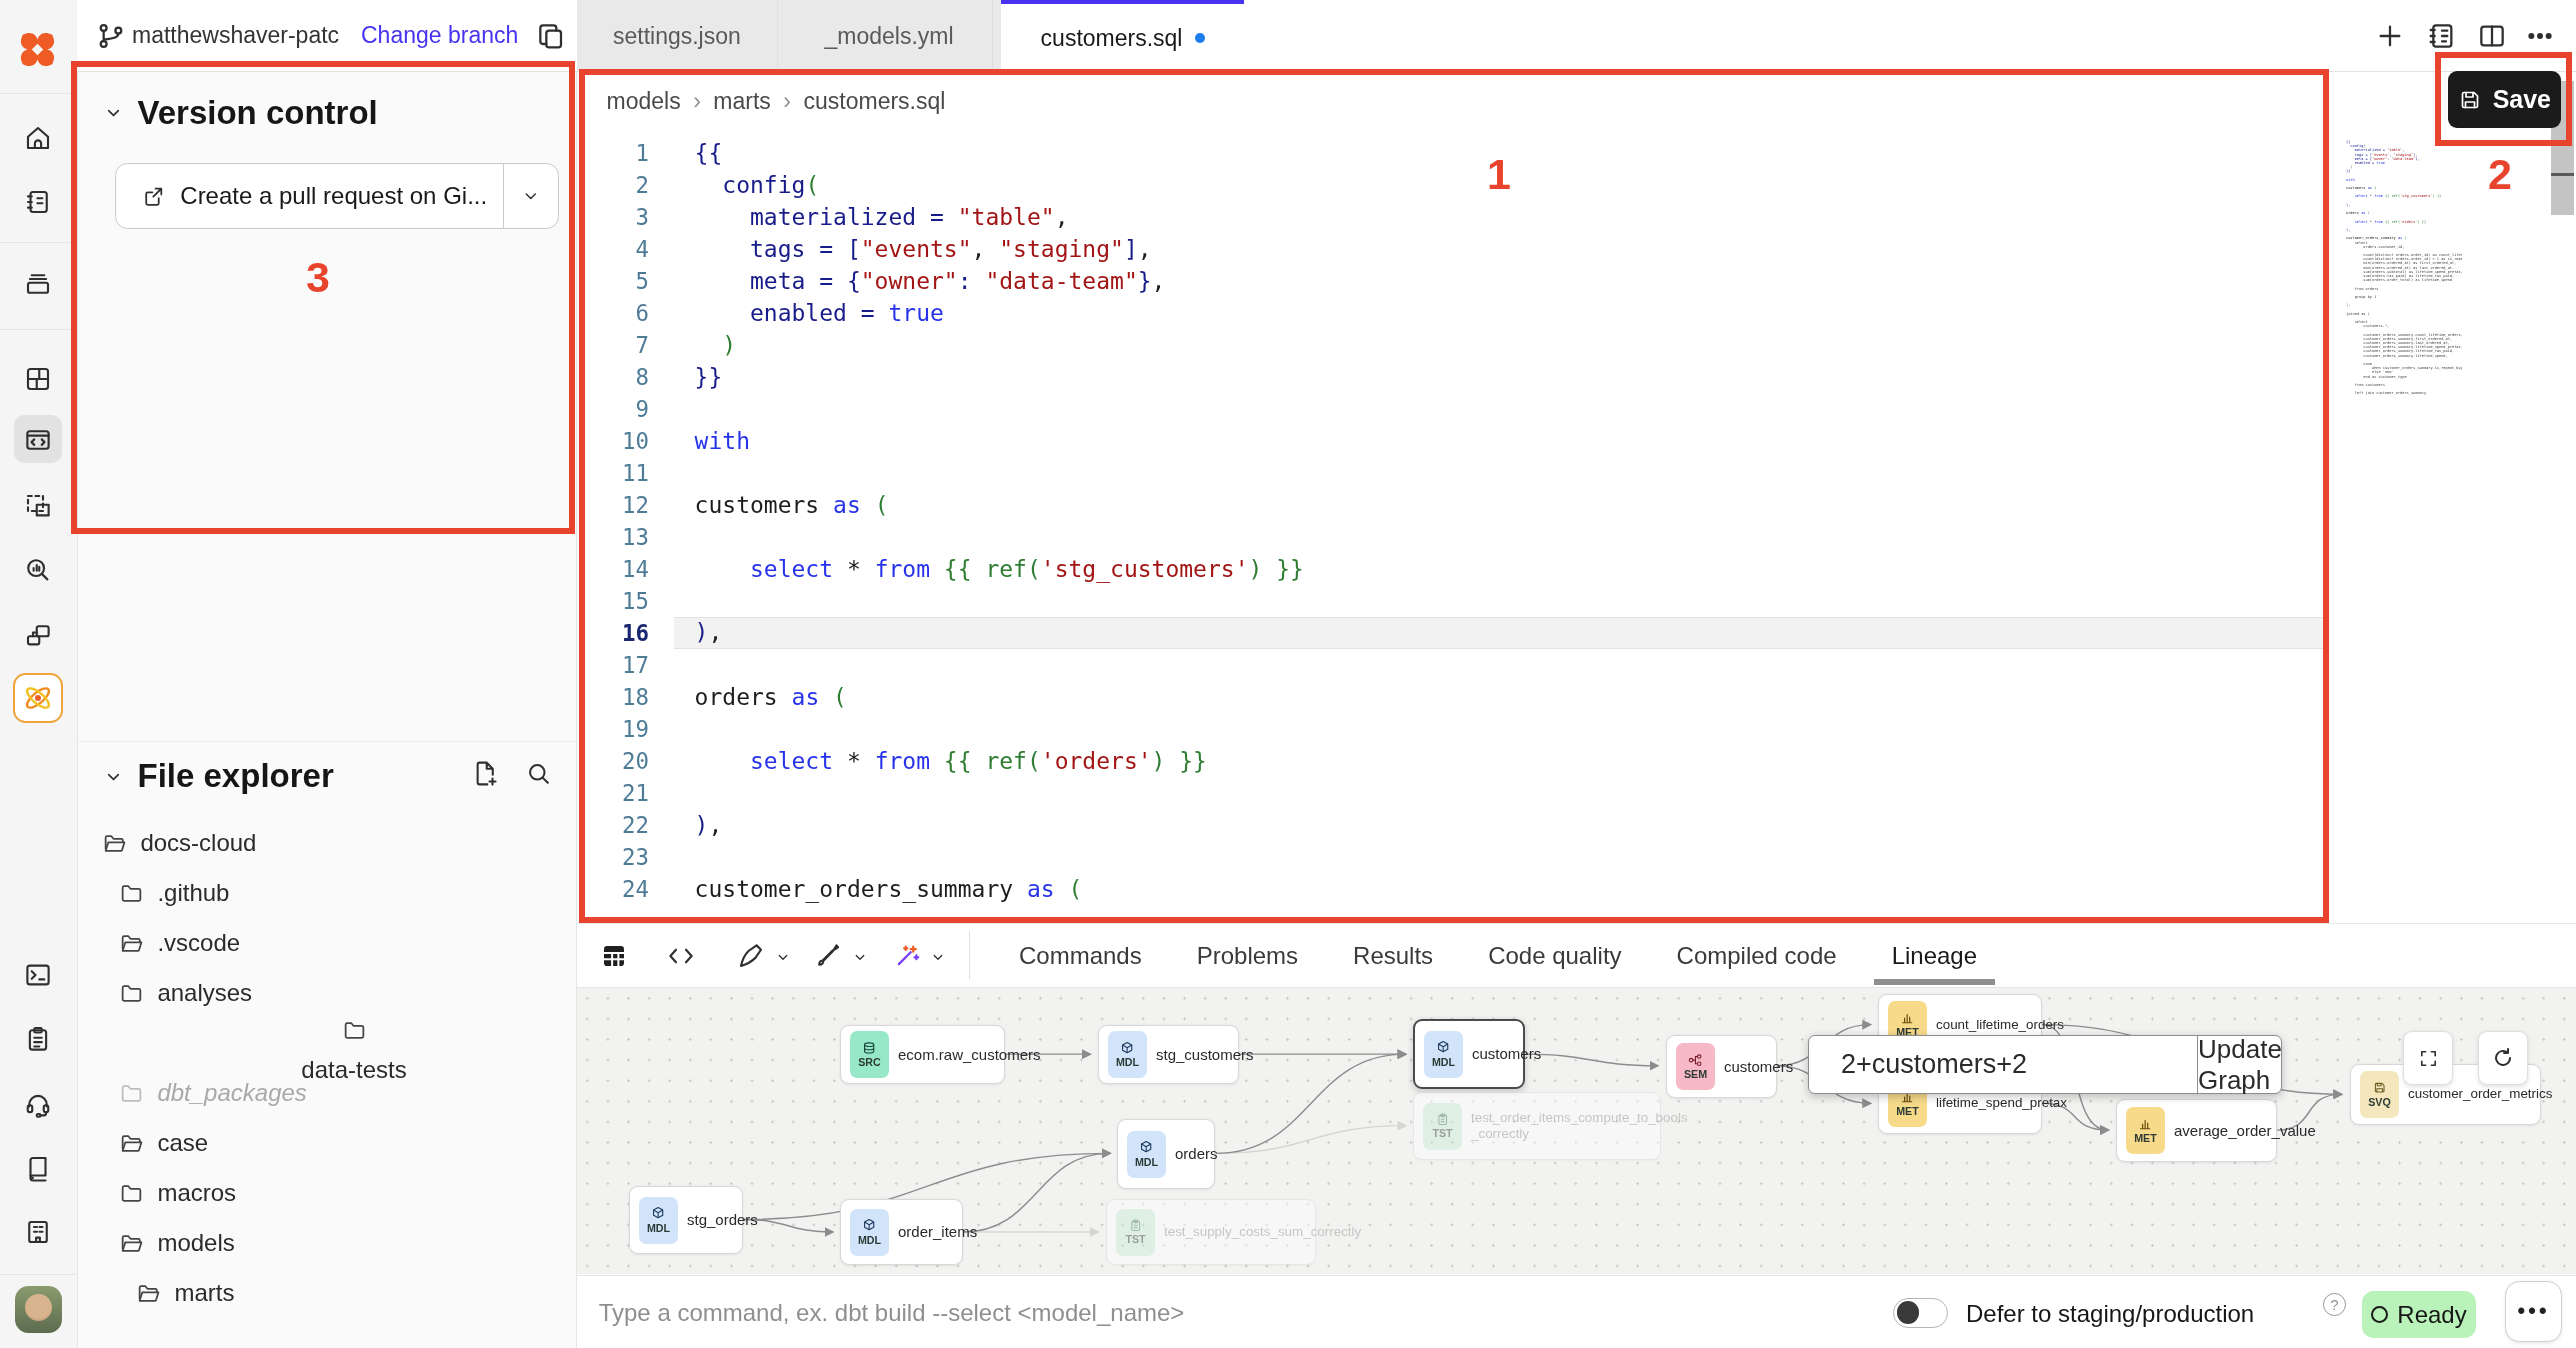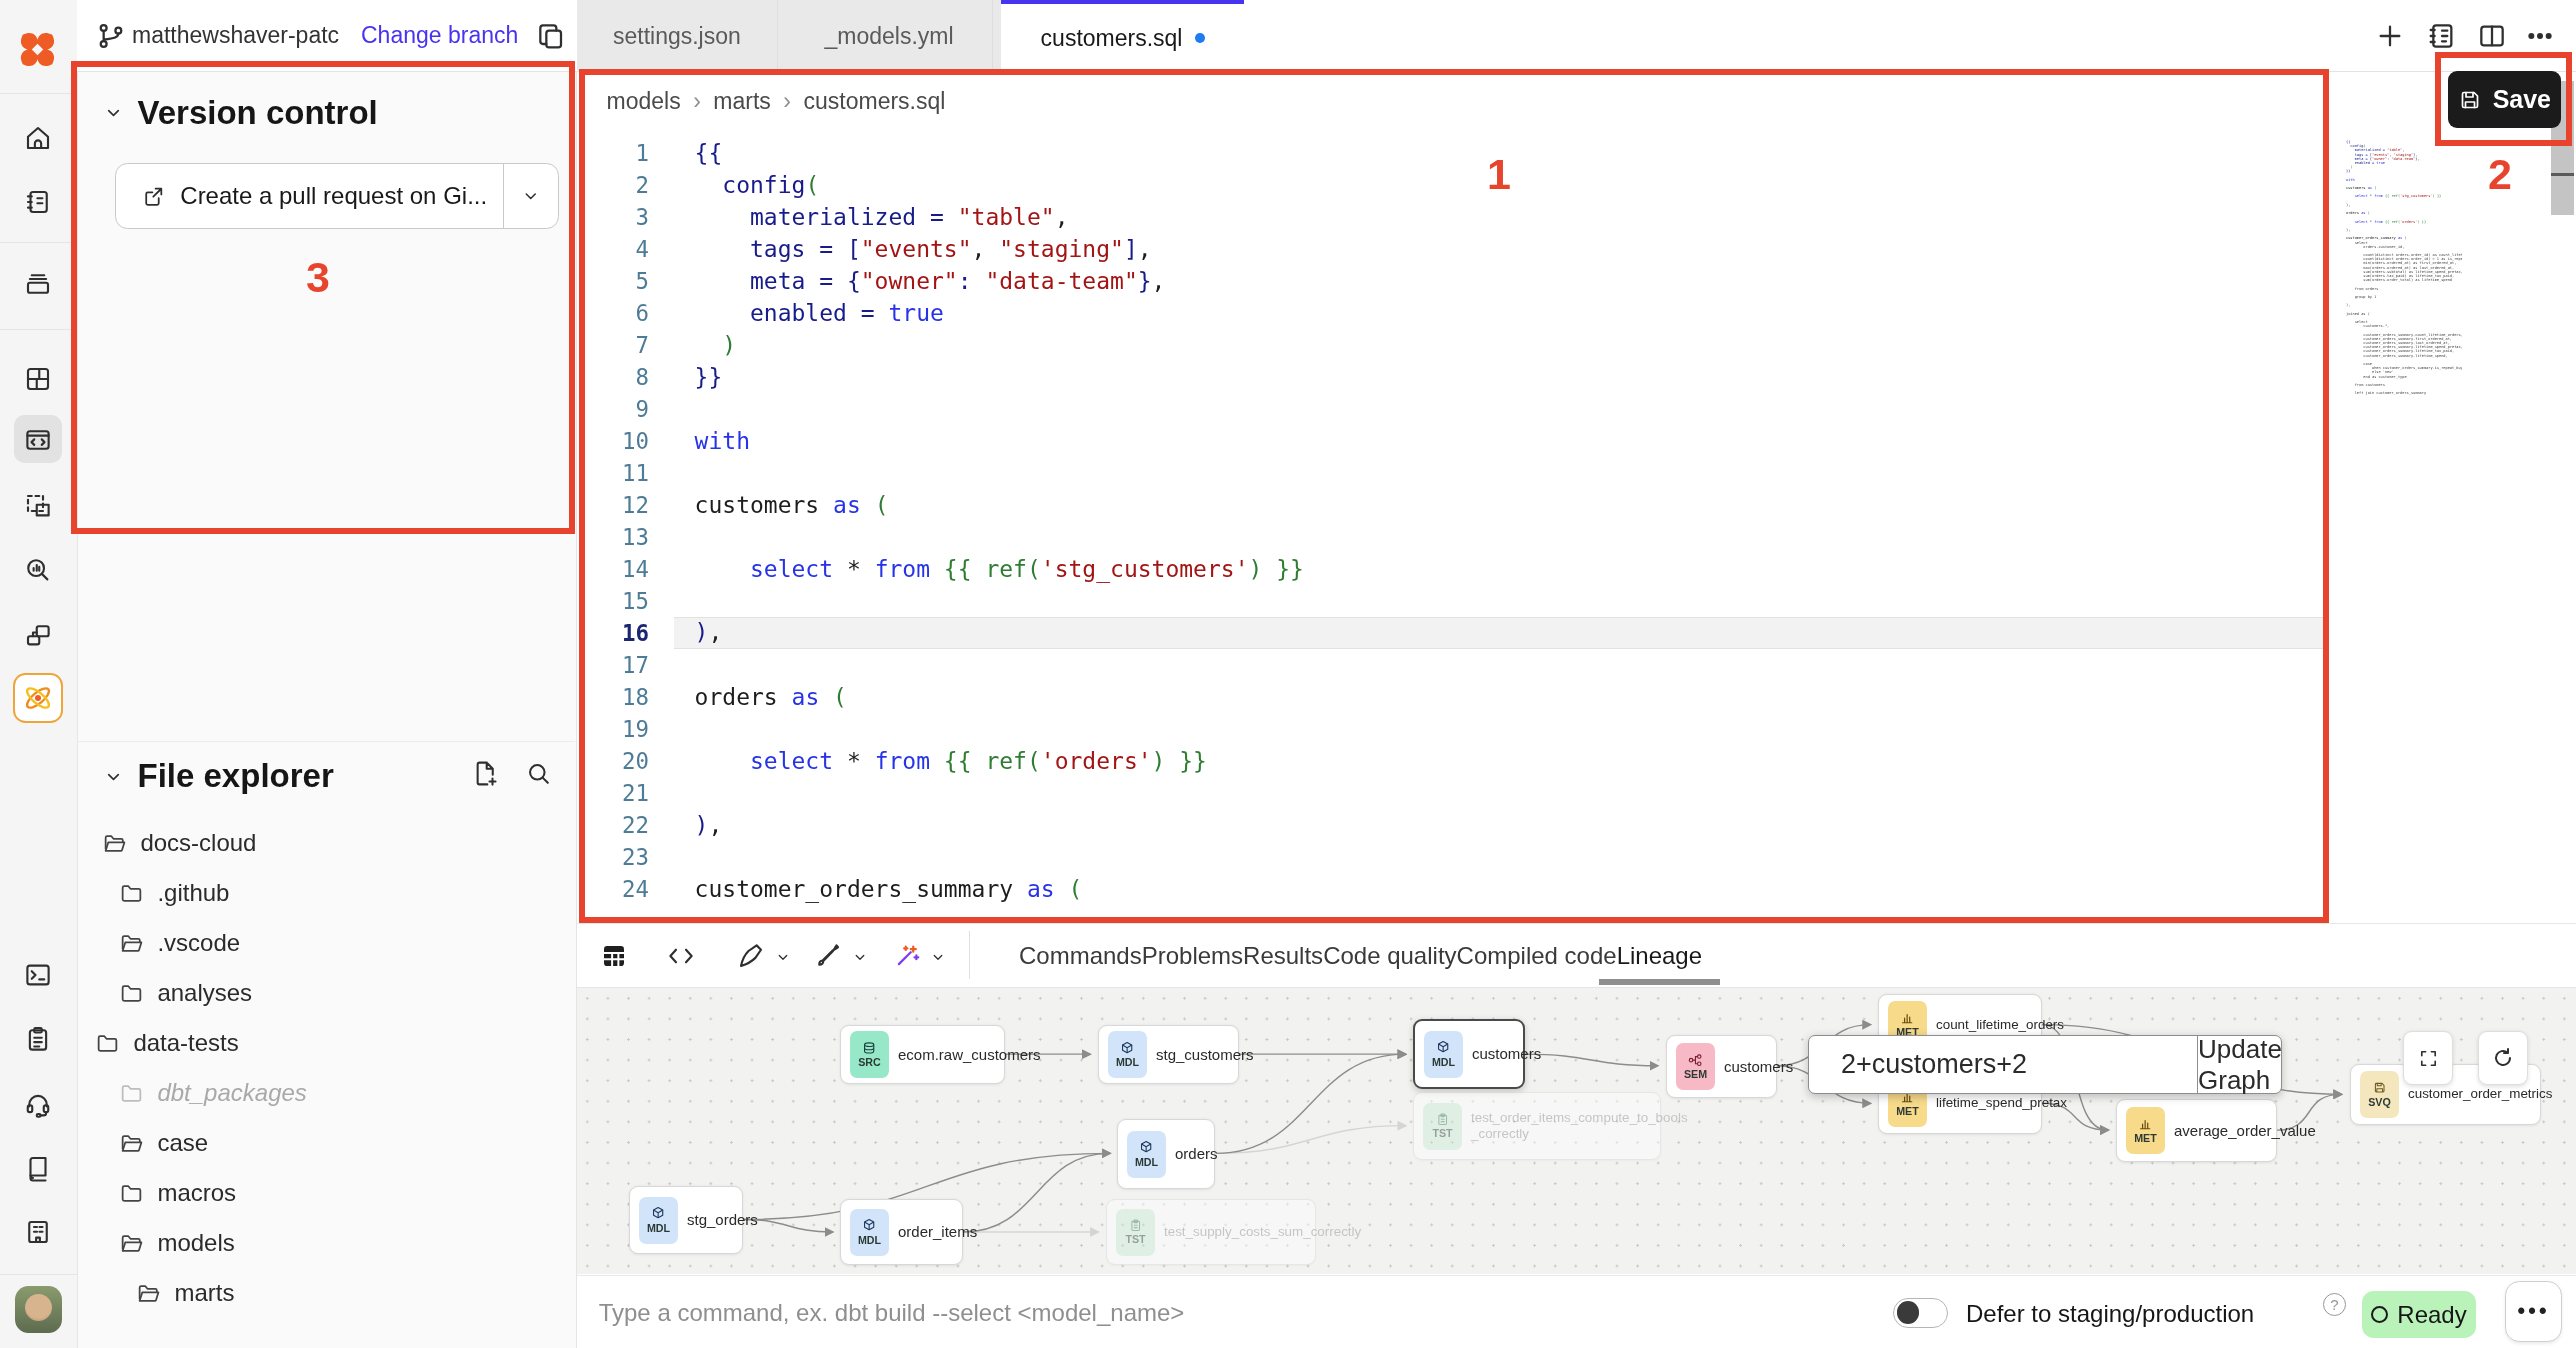--- a/index.html
+++ b/index.html
@@ -69,21 +69,21 @@
   #scrollbar-thumb{position:absolute;left:1974px;top:9px;width:23px;height:134px;background:#c4c4c4;cursor:pointer;}
   #scrollbar-thumb::after{content:'';position:absolute;left:0;top:92px;width:23px;height:2.7px;background:#5a5a5a;}
 
   #save-button{position:absolute;left:2448px;top:71px;width:113px;height:57px;background:#1b1b1b;border-radius:9px;display:flex;align-items:center;justify-content:center;gap:10.7px;color:#fff;font-size:25px;font-weight:600;cursor:pointer;z-index:20;}
 
   
   #panel-toolbar{position:absolute;left:577px;top:923px;width:1999px;height:65px;background:#fff;border-top:1.3px solid #e8e8e8;border-bottom:1.3px solid #e5e5e5;box-sizing:border-box;z-index:4;}
   .pt-icon{position:absolute;top:17px;width:30px;height:30px;}
   .pt-chev{position:absolute;top:24px;width:18px;height:18px;}
   #pt-divider{position:absolute;left:392px;top:7.2px;width:1.3px;height:48px;background:#e0e0e0;}
-  #panel-tabs{position:absolute;left:442px;top:0;height:64px;display:flex;align-items:stretch;}
+  #panel-tabs{position:absolute;left:442px;top:0;height:64px;display:flex;gap:55px;align-items:stretch;}
   .ptab{display:flex;align-items:center;font-size:24px;color:#3a3a3a;cursor:pointer;position:relative;}
   .ptab.active{color:#191919;}
   .ptab.active::after{content:'';position:absolute;left:-18px;right:-18px;bottom:2.7px;height:6.3px;background:#8f8f8f;}
 
   #graph{position:absolute;left:577px;top:988px;width:1999px;height:286px;overflow:hidden;background:#f2f2f1;
          background-image:radial-gradient(#c9c9c7 1.3px,transparent 1.3px);background-size:20.6px 20.6px;z-index:3;}
   #graph-edges{position:absolute;left:0;top:0;}
   .edge{stroke:#8c8c8c;stroke-width:1.6;fill:none;}
   .edge.muted{opacity:.28;}
   .lnode{position:absolute;background:#fff;border:1.3px solid #d8d8d8;border-radius:9px;box-shadow:0 0.9px 2.7px rgba(0,0,0,.08);
@@ -358,21 +358,21 @@
           <span>.vscode</span>
         </div>
         <div class="tree-row" style="padding-left: 42px;">
           <span class="ti">
             <svg viewBox="0 0 24 24" width="25" height="25" fill="none" stroke="#444" stroke-width="1.7" stroke-linejoin="round">
               <path d="M3.5 6.5A1.5 1.5 0 0 1 5 5h4l2 2.5h8a1.5 1.5 0 0 1 1.5 1.5v8.5a1.5 1.5 0 0 1-1.5 1.5H5a1.5 1.5 0 0 1-1.5-1.5z"></path>
             </svg>
           </span>
           <span>analyses</span>
         </div>
-        <div class="tree-row" style="padding-left: 18px;">
+        <div class="tree-row" style="padding-left: 56px; flex-direction: column;">
           <span class="ti">
             <svg viewBox="0 0 24 24" width="25" height="25" fill="none" stroke="#444" stroke-width="1.7" stroke-linejoin="round">
               <path d="M3.5 6.5A1.5 1.5 0 0 1 5 5h4l2 2.5h8a1.5 1.5 0 0 1 1.5 1.5v8.5a1.5 1.5 0 0 1-1.5 1.5H5a1.5 1.5 0 0 1-1.5-1.5z"></path>
             </svg>
           </span>
           <span>data-tests</span>
         </div>
         <div class="tree-row muted" style="padding-left: 42px;">
           <span class="ti">
             <svg viewBox="0 0 24 24" width="25" height="25" fill="none" stroke="#444" stroke-width="1.7" stroke-linejoin="round">

